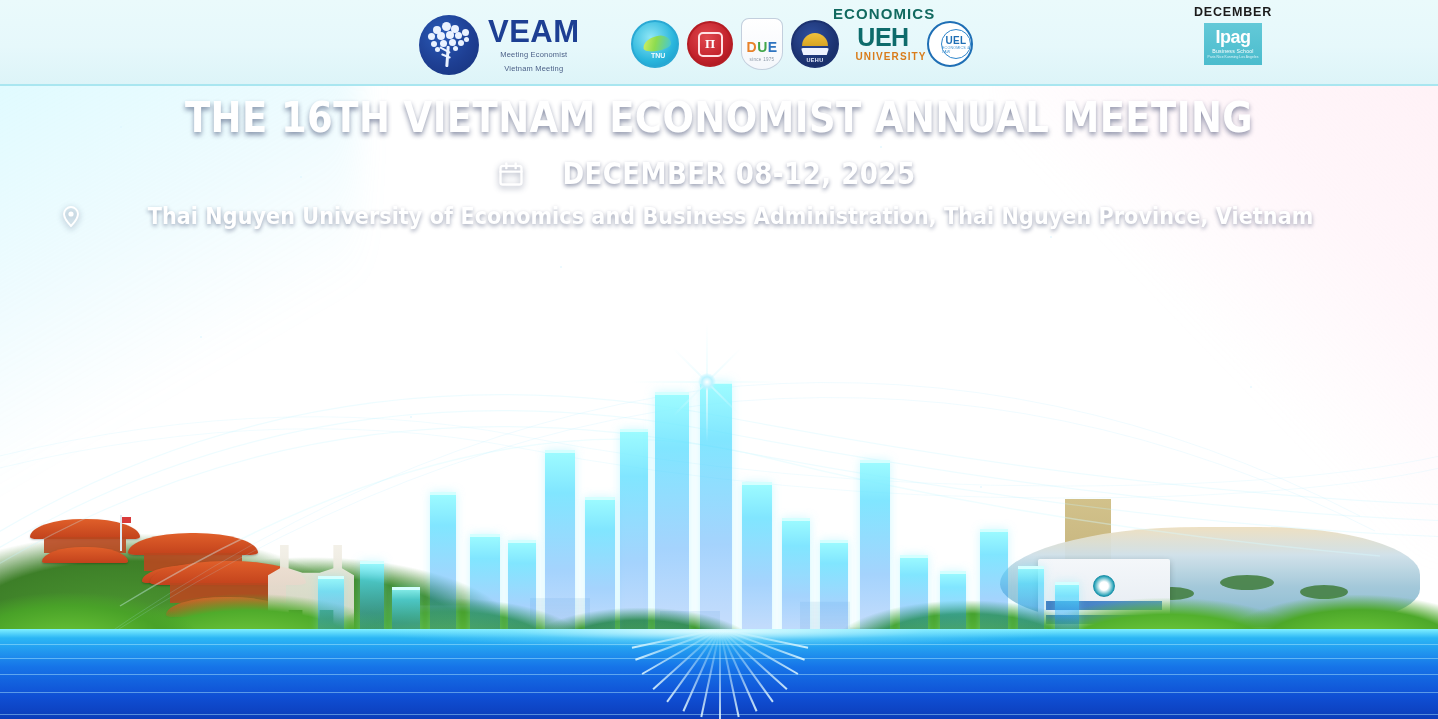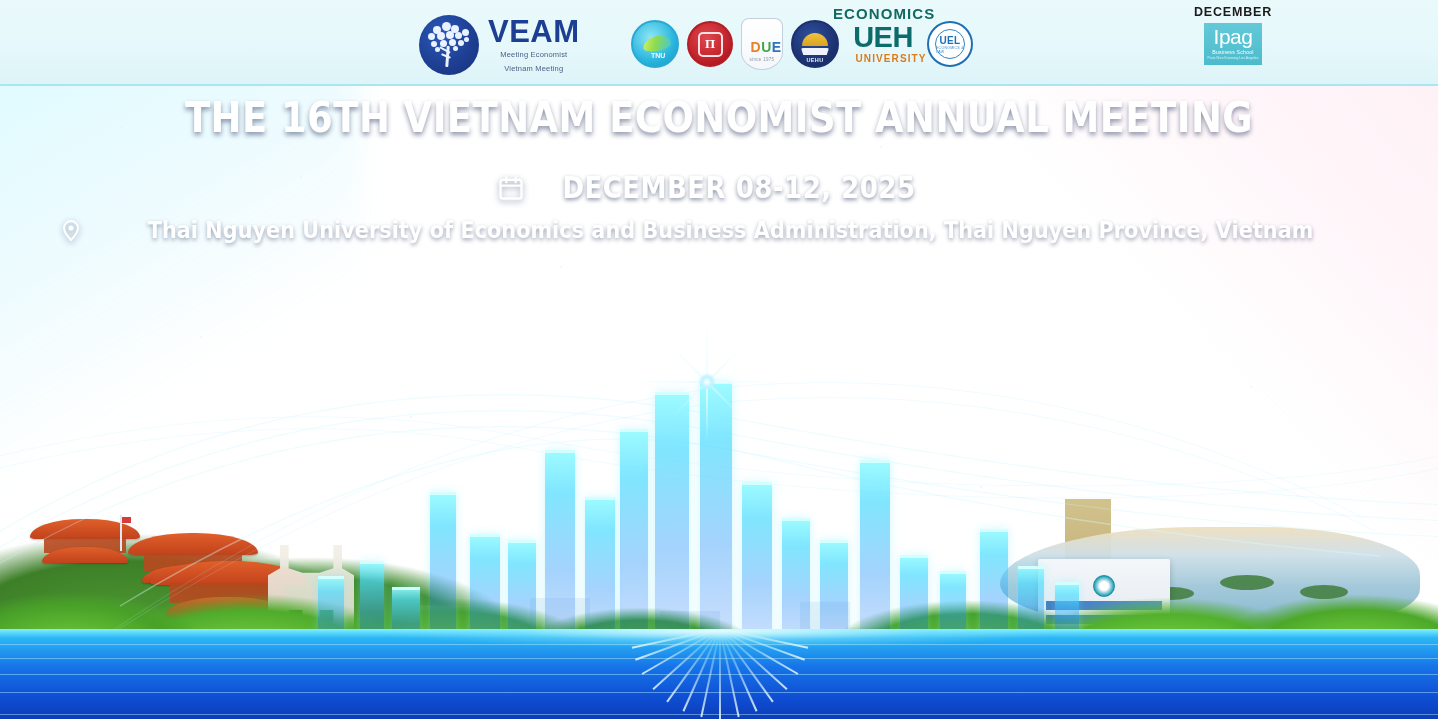--- a/index.html
+++ b/index.html
@@ -57,39 +57,39 @@
     border:2px solid #b51d24; }
   .lg-ftu .ftu-in{ width:25px;height:25px;border:2px solid #ffe2e4;border-radius:5px;
     display:flex;align-items:center;justify-content:center;font-size:13px;color:#fff;font-weight:bold;
     font-family:"Liberation Serif", serif;}
 
   .lg-due{ width:42px;height:52px;
     background:linear-gradient(180deg,#ffffff 0%,#f4f7fb 100%);
     border:1.5px solid #c3cfdd;
     border-radius:8px 8px 50% 50% / 8px 8px 34% 34%;
     flex-direction:column; gap:1px; padding-top:13px;}
-  .lg-due .due-t{ font-size:14px;font-weight:bold;letter-spacing:.4px;line-height:1;padding-left:8px;}
+  .lg-due .due-t{ font-size:14px;font-weight:bold;letter-spacing:.4px;line-height:1;}
   .lg-due .due-t .d{color:#e8822a;} .lg-due .due-t .u{color:#41a64a;} .lg-due .due-t .e{color:#2e74c0;}
   .lg-due .due-s{ font-size:4.5px;color:#8a96a6;letter-spacing:.3px;margin-top:2px;}
 
   .lg-uehu{ width:48px;height:48px;border-radius:50%;
     background:radial-gradient(circle at 42% 34%,#2f4f9e 0%,#1d3473 60%,#152858 100%);
     border:2px solid #1c3270; flex-direction:column;}
   .lg-uehu .arc{ width:26px;height:13px;border-radius:13px 13px 0 0;
     background:linear-gradient(180deg,#f0c23c,#d8a423); margin-top:8px;}
   .lg-uehu .book{ width:28px;height:7px;background:#eef3ff;border-radius:2px;margin-top:2px;
     clip-path:polygon(0 0,100% 0,92% 100%,8% 100%);}
   .lg-uehu .uehu-t{ font-size:5.5px;color:#eaf0ff;margin-top:2px;letter-spacing:.4px;font-weight:bold;}
 
   .lg-ueh{ flex-direction:column; align-items:center; justify-content:center; width:72px;}
-  .lg-ueh .ueh-t{ font-size:29px;font-weight:bold;color:#0d6b6b;letter-spacing:-0.5px;line-height:.95;}
+  .lg-ueh .ueh-t{ font-size:25px;font-weight:bold;color:#0d6b6b;letter-spacing:-0.5px;line-height:.95;}
   .lg-ueh .ueh-s{ font-size:10px;font-weight:bold;color:#d97c1a;letter-spacing:1.1px;margin-top:1px;margin-left:16px;}
 
   .lg-uel{ width:46px;height:46px;border-radius:50%;
-    background:#ffffff; border:2.5px solid #1f6fb5; flex-direction:column;}
+    background:#ffffff; border:2.5px solid #1f6fb5; flex-direction:column;align-items:flex-end;}
   .lg-uel .uel-ring{ width:30px;height:30px;border-radius:50%;border:1.5px solid #2f86cc;
     display:flex;align-items:center;justify-content:center;flex-direction:column;}
   .lg-uel .uel-t{ font-size:10px;font-weight:bold;color:#1f6fb5;letter-spacing:.3px;}
   .lg-uel .uel-s{ font-size:3.6px;color:#3b8fd0;letter-spacing:.2px;}
 
   .lg-depocen{ display:flex;align-items:center;gap:4px; }
   .lg-depocen .dep-ring{ width:32px;height:32px;border-radius:50%;
     border:4px solid #c9ab4f;border-top-color:#efe4b6;border-right-color:#7d6a2d;}
   .lg-depocen .dep-txt{ display:flex;flex-direction:column;}
   .lg-depocen .dep-main{ font-size:25px;font-weight:bold;color:#2c3033;letter-spacing:-.6px;line-height:.95;}
@@ -104,21 +104,21 @@
   }
 
   
   .sponsor-block{ position:absolute; left:1062px; top:6px; width:88px; text-align:center;}
   .sponsor-caption{ font-size:12.5px; font-weight:bold; color:#1b1b1b; letter-spacing:.8px;}
   .ipag-box{
     width:58px;height:42px;margin:4px auto 0;
     background:linear-gradient(180deg,#63c9d8 0%,#4bbccd 100%);
     display:flex;flex-direction:column;align-items:center;justify-content:center;
   }
-  .ipag-t{ font-size:21px;font-weight:normal;color:#ffffff;line-height:.9;letter-spacing:-.5px;}
+  .ipag-t{ font-size:18px;font-weight:bold;color:#ffffff;line-height:.9;letter-spacing:-.5px;}
   .ipag-s{ font-size:5.2px;color:#ffffff;letter-spacing:.2px;margin-top:2px;}
   .ipag-s2{ font-size:3.3px;color:#dff4f8;letter-spacing:.1px;margin-top:1px;}
 
   
   .hero{
     position:absolute; left:0; top:86px; width:1438px; height:633px; overflow:hidden;
     background:
       radial-gradient(ellipse 520px 360px at 1240px 120px, rgba(255,190,215,.55) 0%, rgba(255,190,215,0) 70%),
       radial-gradient(ellipse 480px 420px at 120px 150px, rgba(60,205,235,.55) 0%, rgba(60,205,235,0) 72%),
       linear-gradient(100deg,#14a9df 0%, #1792dc 14%, #1c6fd4 32%, #2b4fc4 50%, #5740c0 68%, #7b4ec1 82%, #a munched 100%),
@@ -145,21 +145,21 @@
     text-shadow:0 3px 7px rgba(10,25,70,.45);
     font-family:"DejaVu Sans", sans-serif; font-stretch:condensed;
   }
   .t-sub{
     margin-top:6px; font-size:43px; font-weight:bold; color:#ffffff;
     letter-spacing:.5px; transform:scaleX(.86); transform-origin:center;
     text-shadow:0 3px 6px rgba(10,25,70,.45);
     font-family:"DejaVu Sans", sans-serif;
   }
   .t-date-row{
-    margin-top:28px; display:flex; align-items:center; justify-content:center; gap:11px;
+    margin-top:14px; display:flex; align-items:center; justify-content:center; gap:11px;
   }
   .t-date{
     font-size:30px; font-weight:bold; color:#ffffff; letter-spacing:.5px;
     transform:scaleX(.87); transform-origin:center;
     text-shadow:0 2px 5px rgba(10,25,70,.45);
     font-family:"DejaVu Sans", sans-serif;
   }
   .t-venue-row{
     margin-top:12px; display:flex; align-items:center; justify-content:center; 
   }

